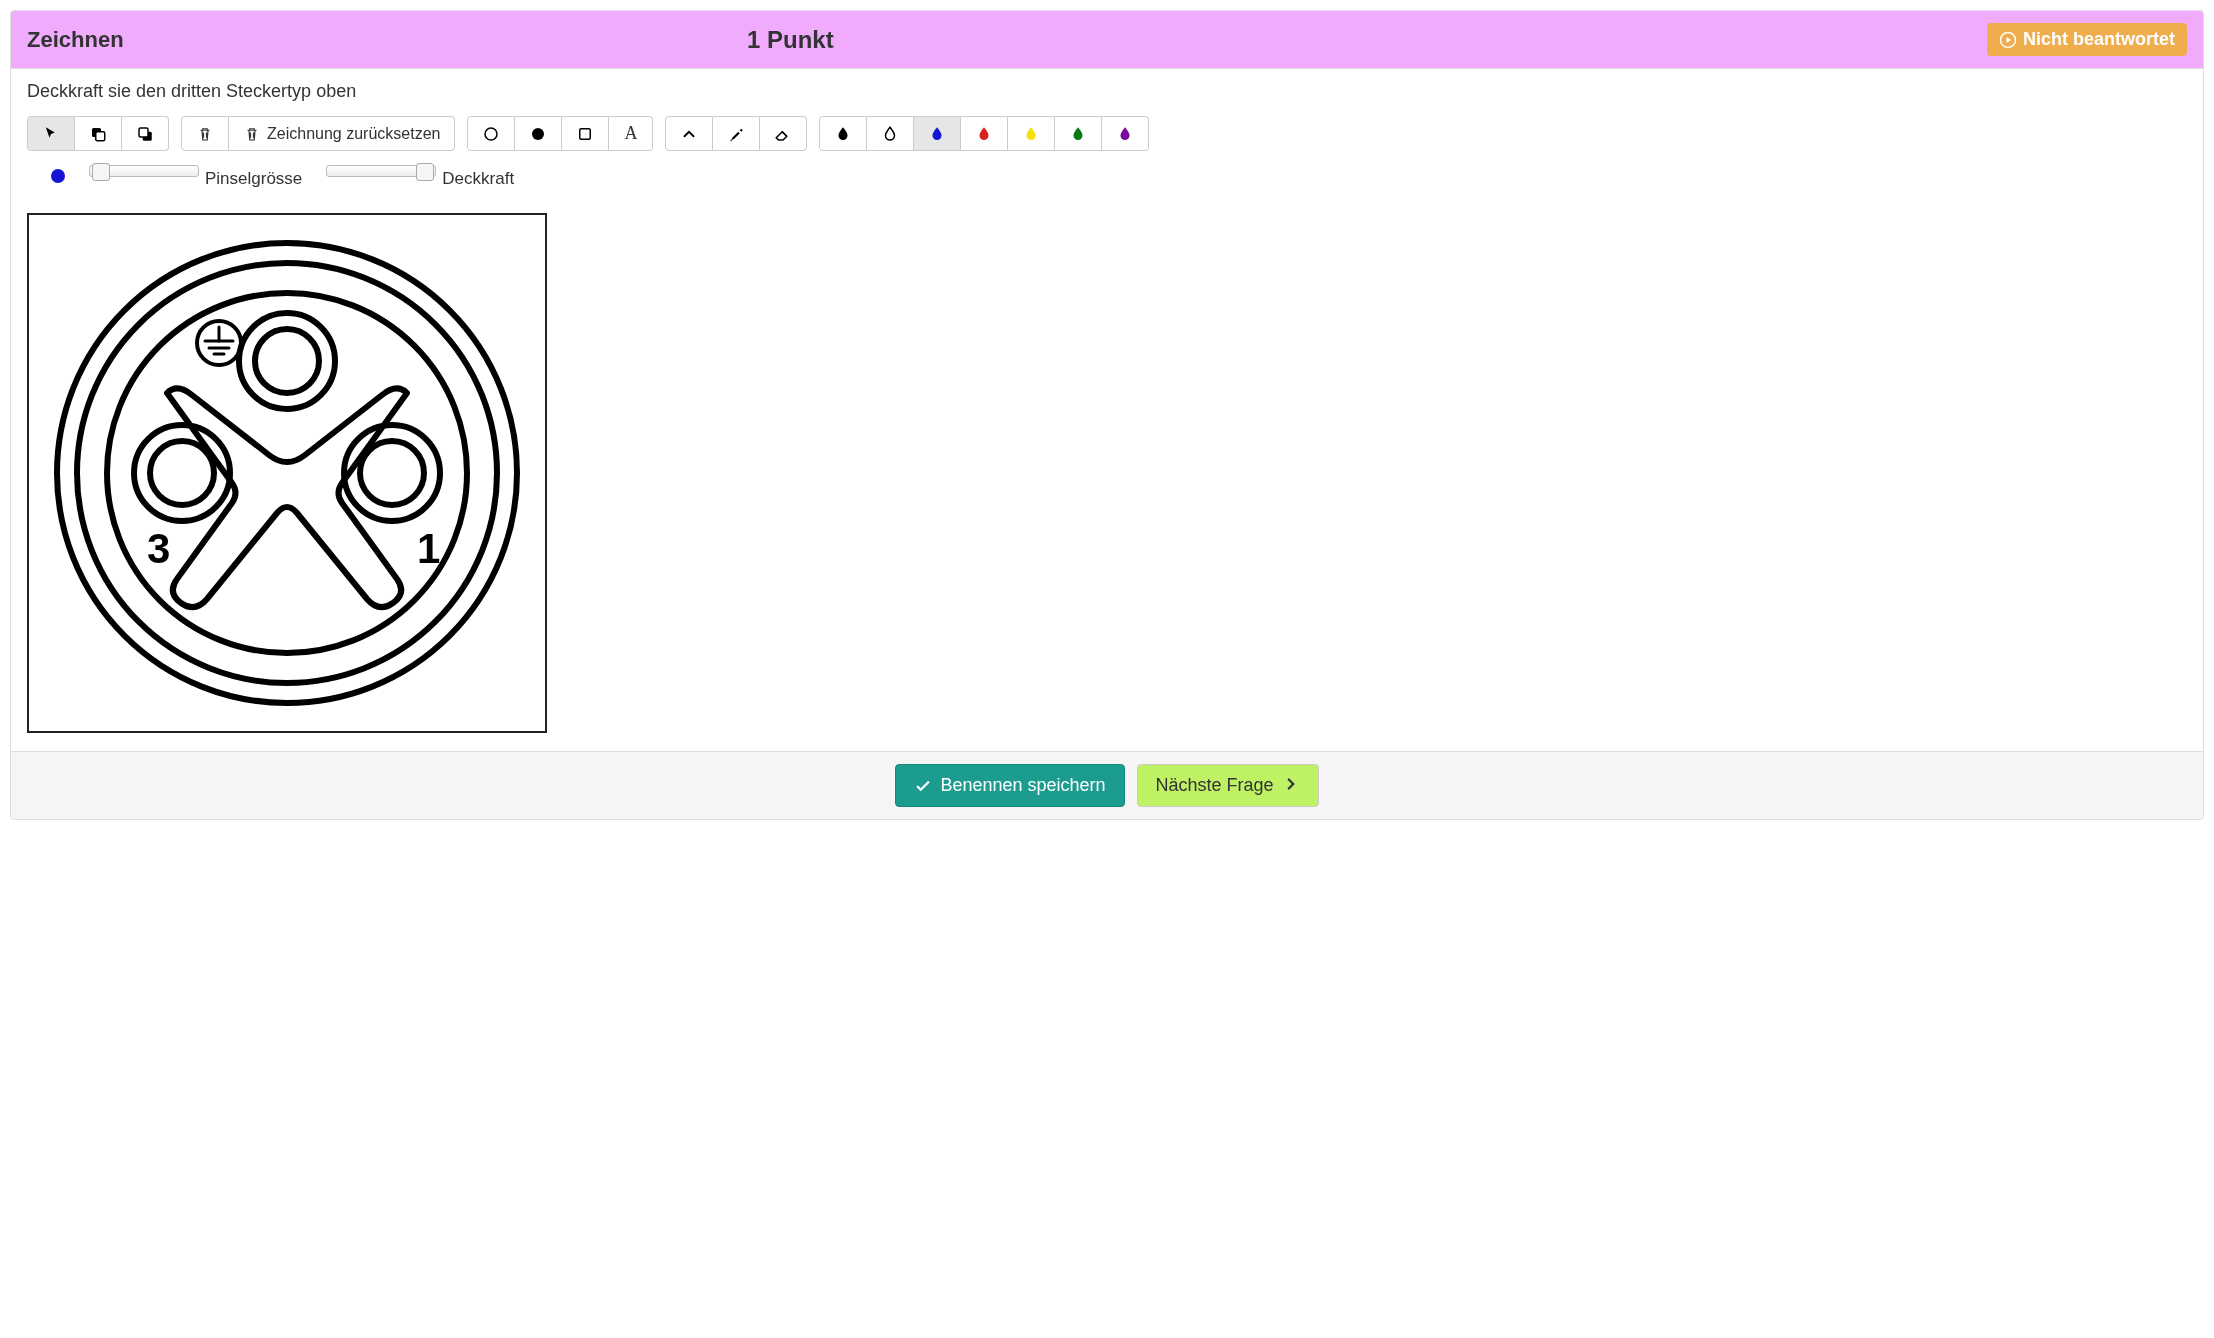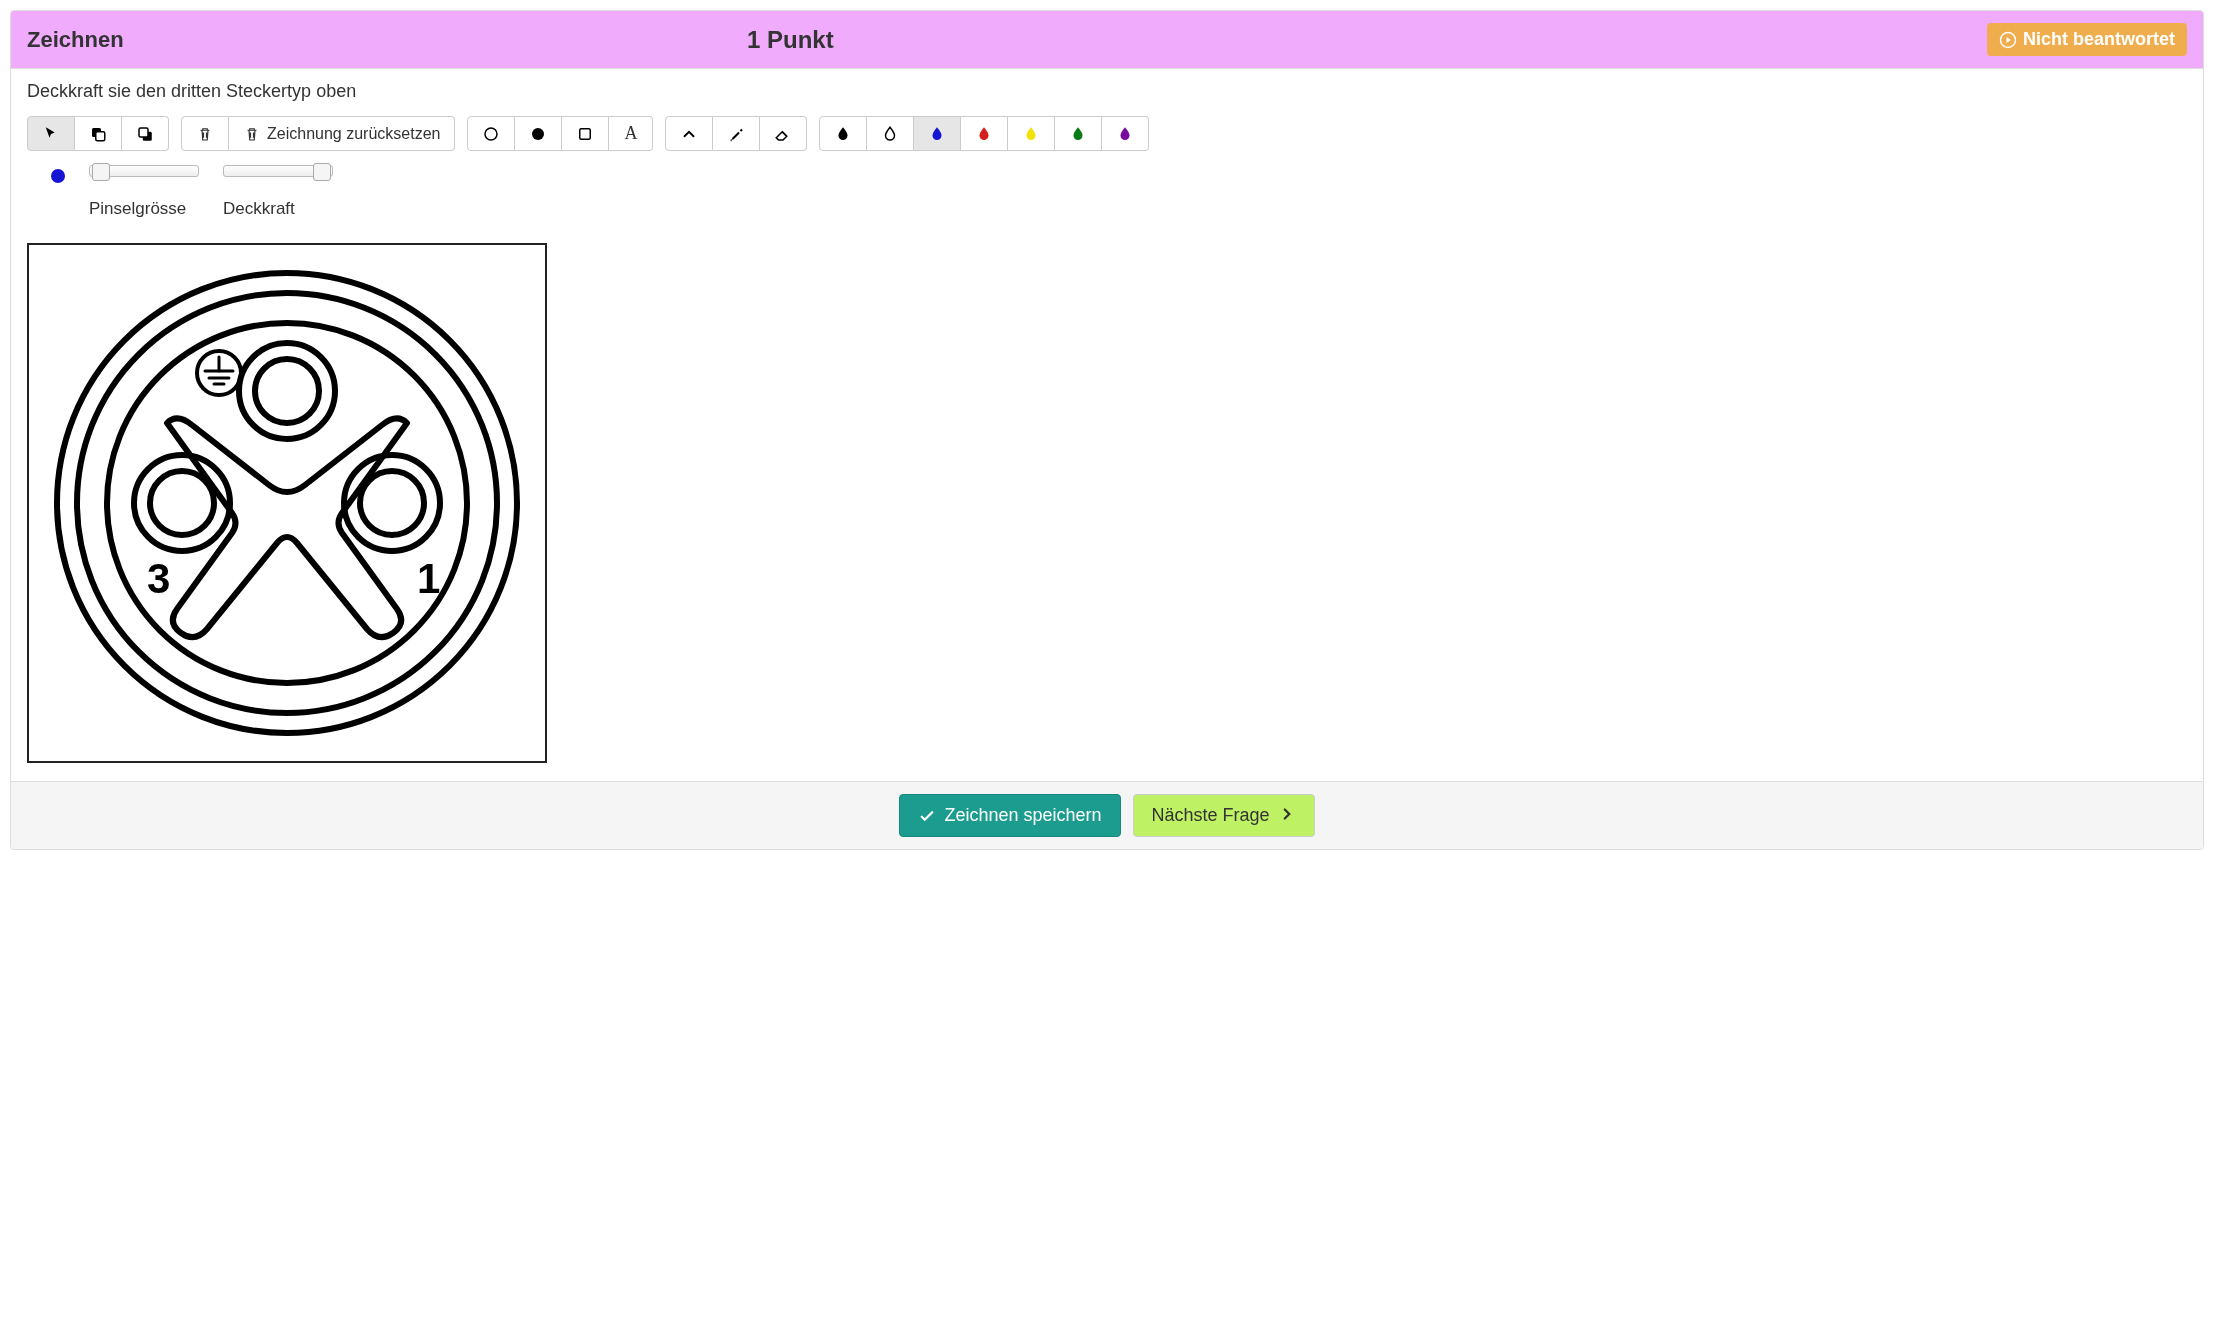--- a/index.html
+++ b/index.html
@@ -94,22 +94,22 @@
     margin-bottom: 24px;
   }
   .color-dot {
     width: 14px; height: 14px;
     border-radius: 50%;
     background: #1414d2;
     margin-top: 4px;
   }
   .slider-block {
     display: flex;
-    flex-direction: column;
-    gap: 18px;
+    flex-direction: row;
+    gap: 6px;
   }
   .slider-track {
     width: 110px;
     height: 12px;
     border: 1px solid #bbb;
     border-radius: 3px;
     background: linear-gradient(#fff,#eee);
     position: relative;
   }
   .slider-thumb {
@@ -372,21 +372,21 @@
         <text x="380" y="340" font-size="42" font-weight="700" font-family="Arial" fill="#000">1</text>
       </svg>
     </div>
   </div>
 
   <div class="panel-footer">
     <button class="btn-teal">
       <svg class="icon" viewBox="0 0 24 24">
           <path d="M5 13l4 4 10-10" fill="none" stroke="#fff" stroke-width="3" stroke-linecap="round"></path>
         </svg>
-      <span>Zeichnen speichern</span>
+      <span>Benennen speichern</span>
     </button>
     <button class="btn-default">
       <span>Nächste Frage</span>
       <svg class="icon" viewBox="0 0 24 24">
           <path d="M9 6l6 6-6 6" fill="none" stroke="#333" stroke-width="3" stroke-linecap="round"></path>
         </svg>
     </button>
   </div>
 
 </div>

